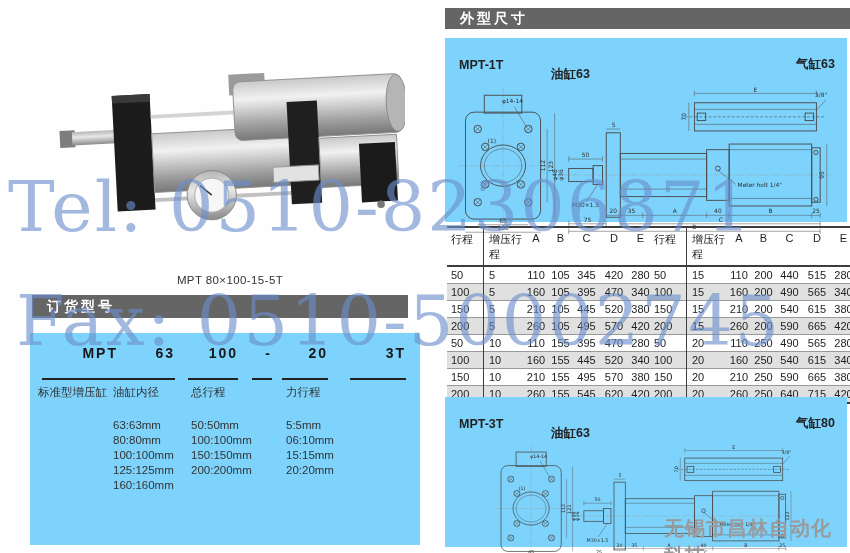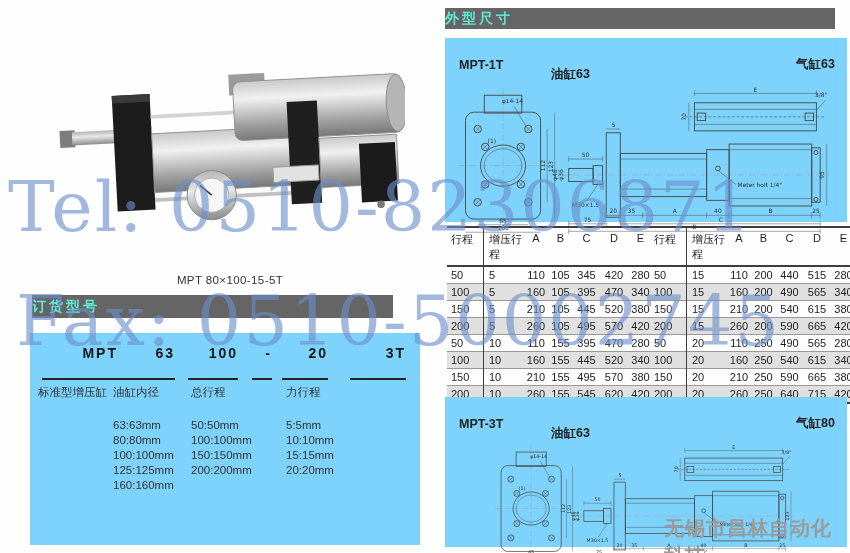--- a/index.html
+++ b/index.html
@@ -1,20 +1,20 @@
 <!DOCTYPE html>
 <html><head>
 <meta charset="utf-8">
 <style>
   html,body{margin:0;padding:0;background:#fff;}
   .page{position:relative;width:850px;height:553px;background:#fefefe;overflow:hidden;
         font-family:"Liberation Sans","DejaVu Sans",sans-serif;}
   
-  .bar{position:absolute;background:#656565;color:#5eead4;font-weight:bold;
-       font-size:14px;line-height:22px;letter-spacing:3px;}
+  .bar{position:absolute;background:#656565;color:#ffffff;font-weight:bold;
+       font-size:14px;line-height:22px;padding-left:15px;letter-spacing:3px;}
   #order-bar{left:32px;top:295px;width:361px;height:23px;}
   #dim-bar{left:445px;top:8px;width:390px;height:21px;line-height:21px;}
   
   .panel{position:absolute;background:#7dd3fc;}
   #order-panel{left:30px;top:333px;width:390px;height:212px;}
   #panel-1t{left:445px;top:38px;width:402px;height:184px;}
   #panel-3t{left:445px;top:397px;width:402px;height:150px;}
   
   #photo{position:absolute;left:45px;top:16px;width:360px;height:208px;}
   #photo-caption{position:absolute;left:40px;top:228px;width:380px;text-align:center;
@@ -139,21 +139,21 @@
           <div class="opt">50:50mm</div>
           <div class="opt">100:100mm</div>
           <div class="opt">150:150mm</div>
           <div class="opt">200:200mm</div>
         </div>
     </div>
     <div class="ocol" style="left:256px;width:62px;">
       <div class="hdr">力行程</div>
       <div>
           <div class="opt">5:5mm</div>
-          <div class="opt">10:10mm</div>
+          <div class="opt">06:10mm</div>
           <div class="opt">15:15mm</div>
           <div class="opt">20:20mm</div>
         </div>
     </div>
   </div>
 
   <div class="bar" id="dim-bar">外型尺寸</div>
   <div class="panel" id="panel-1t">
   <div class="drawing-head">
     <span class="dh-model">MPT-1T</span>

